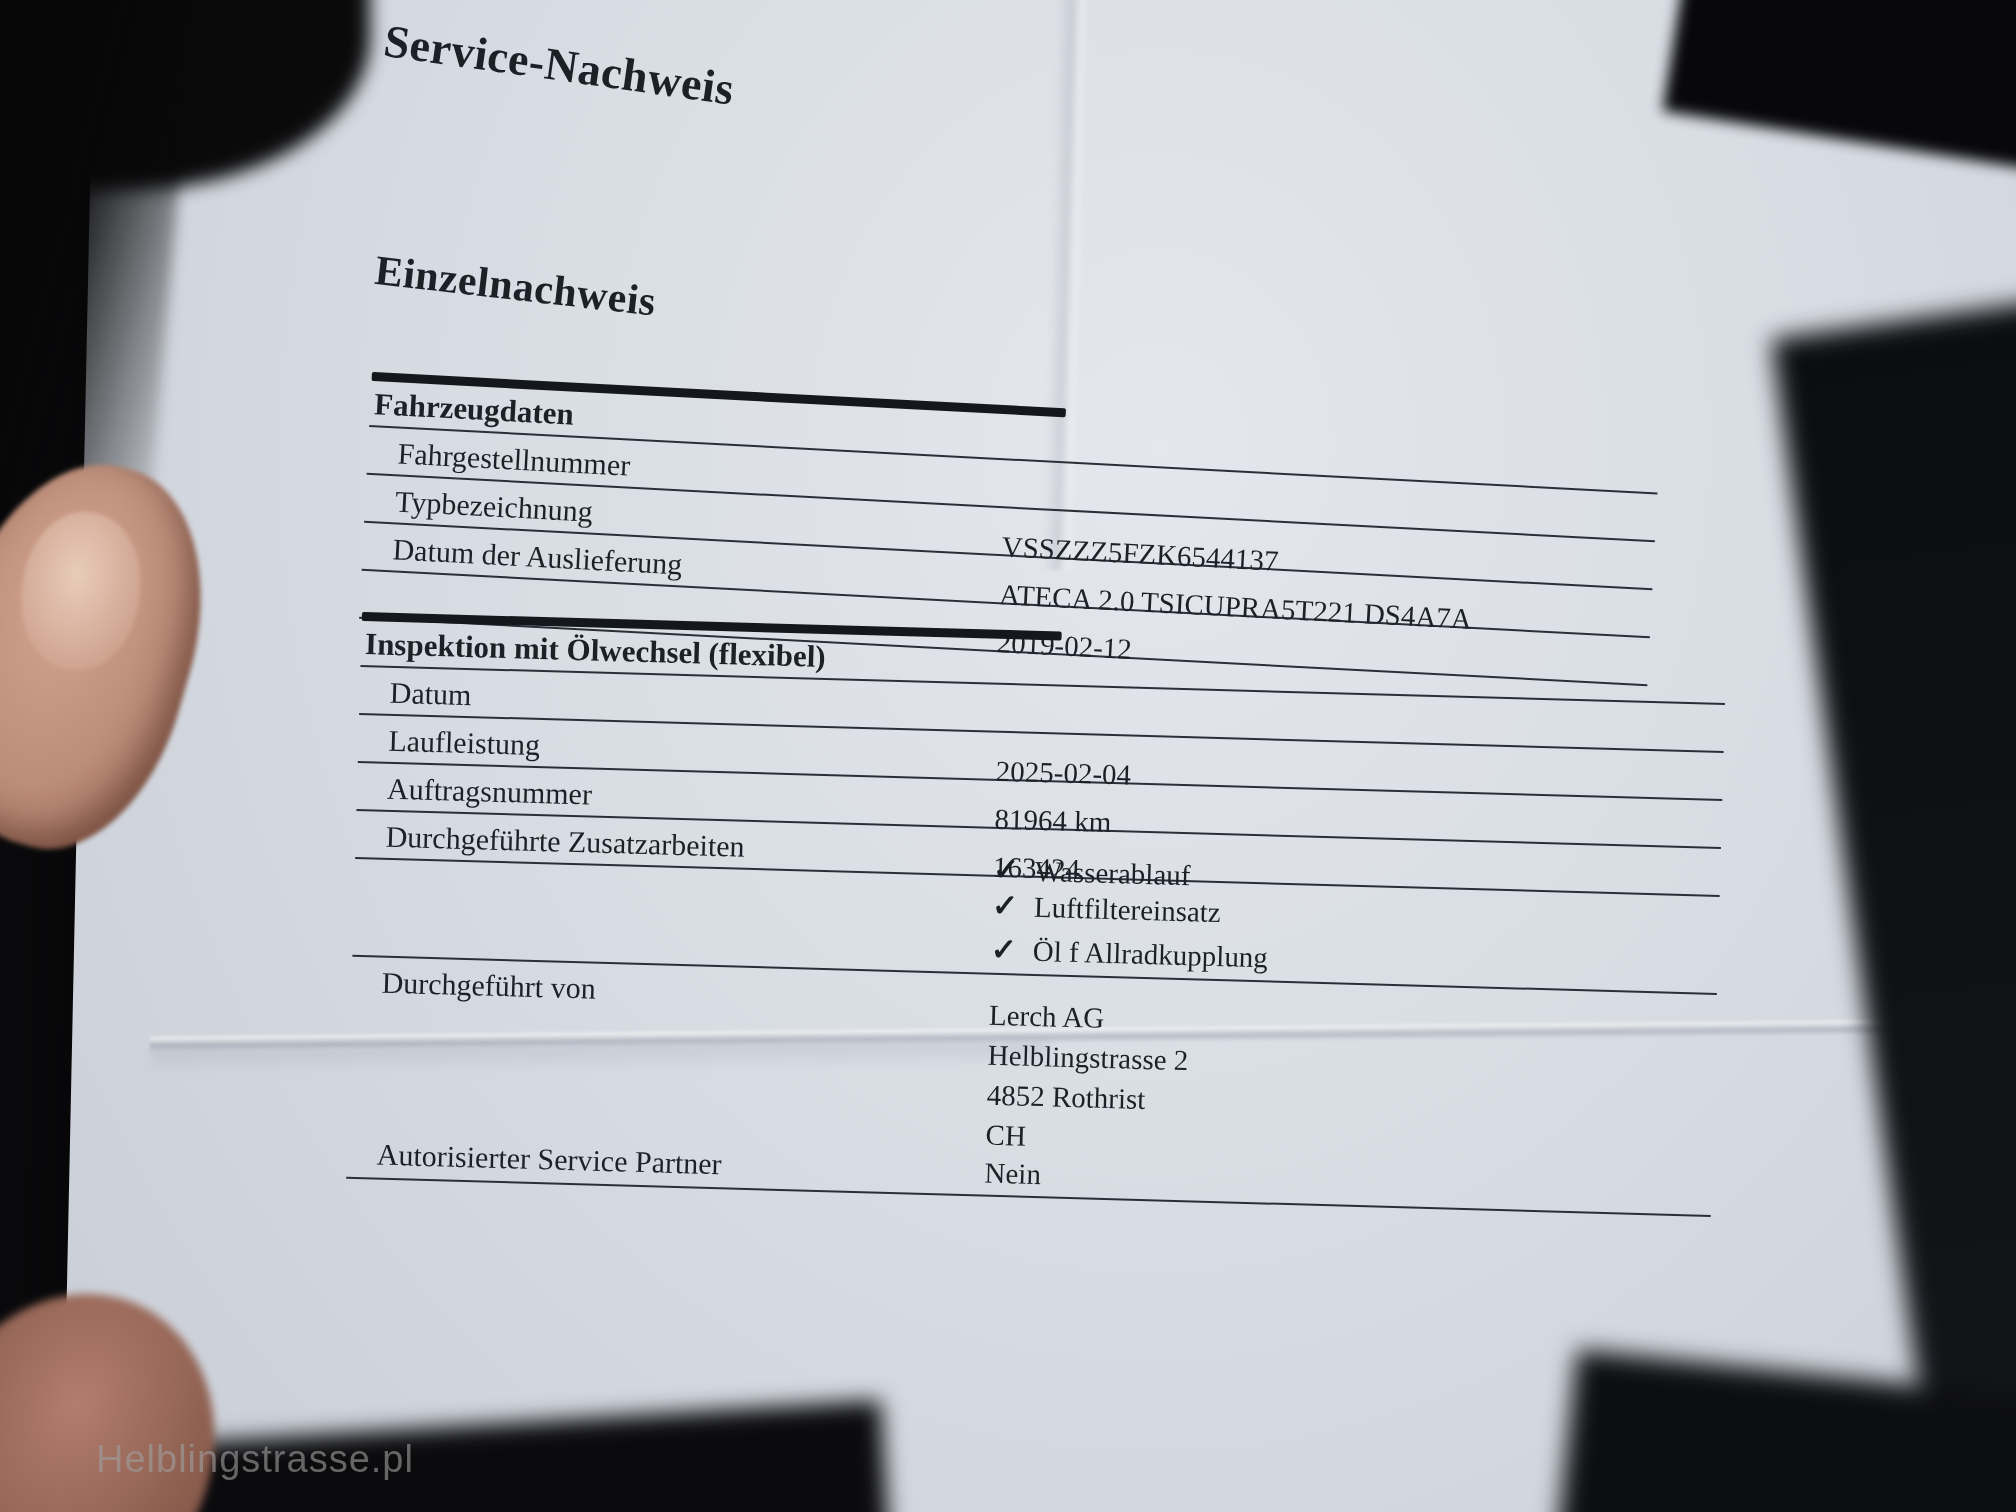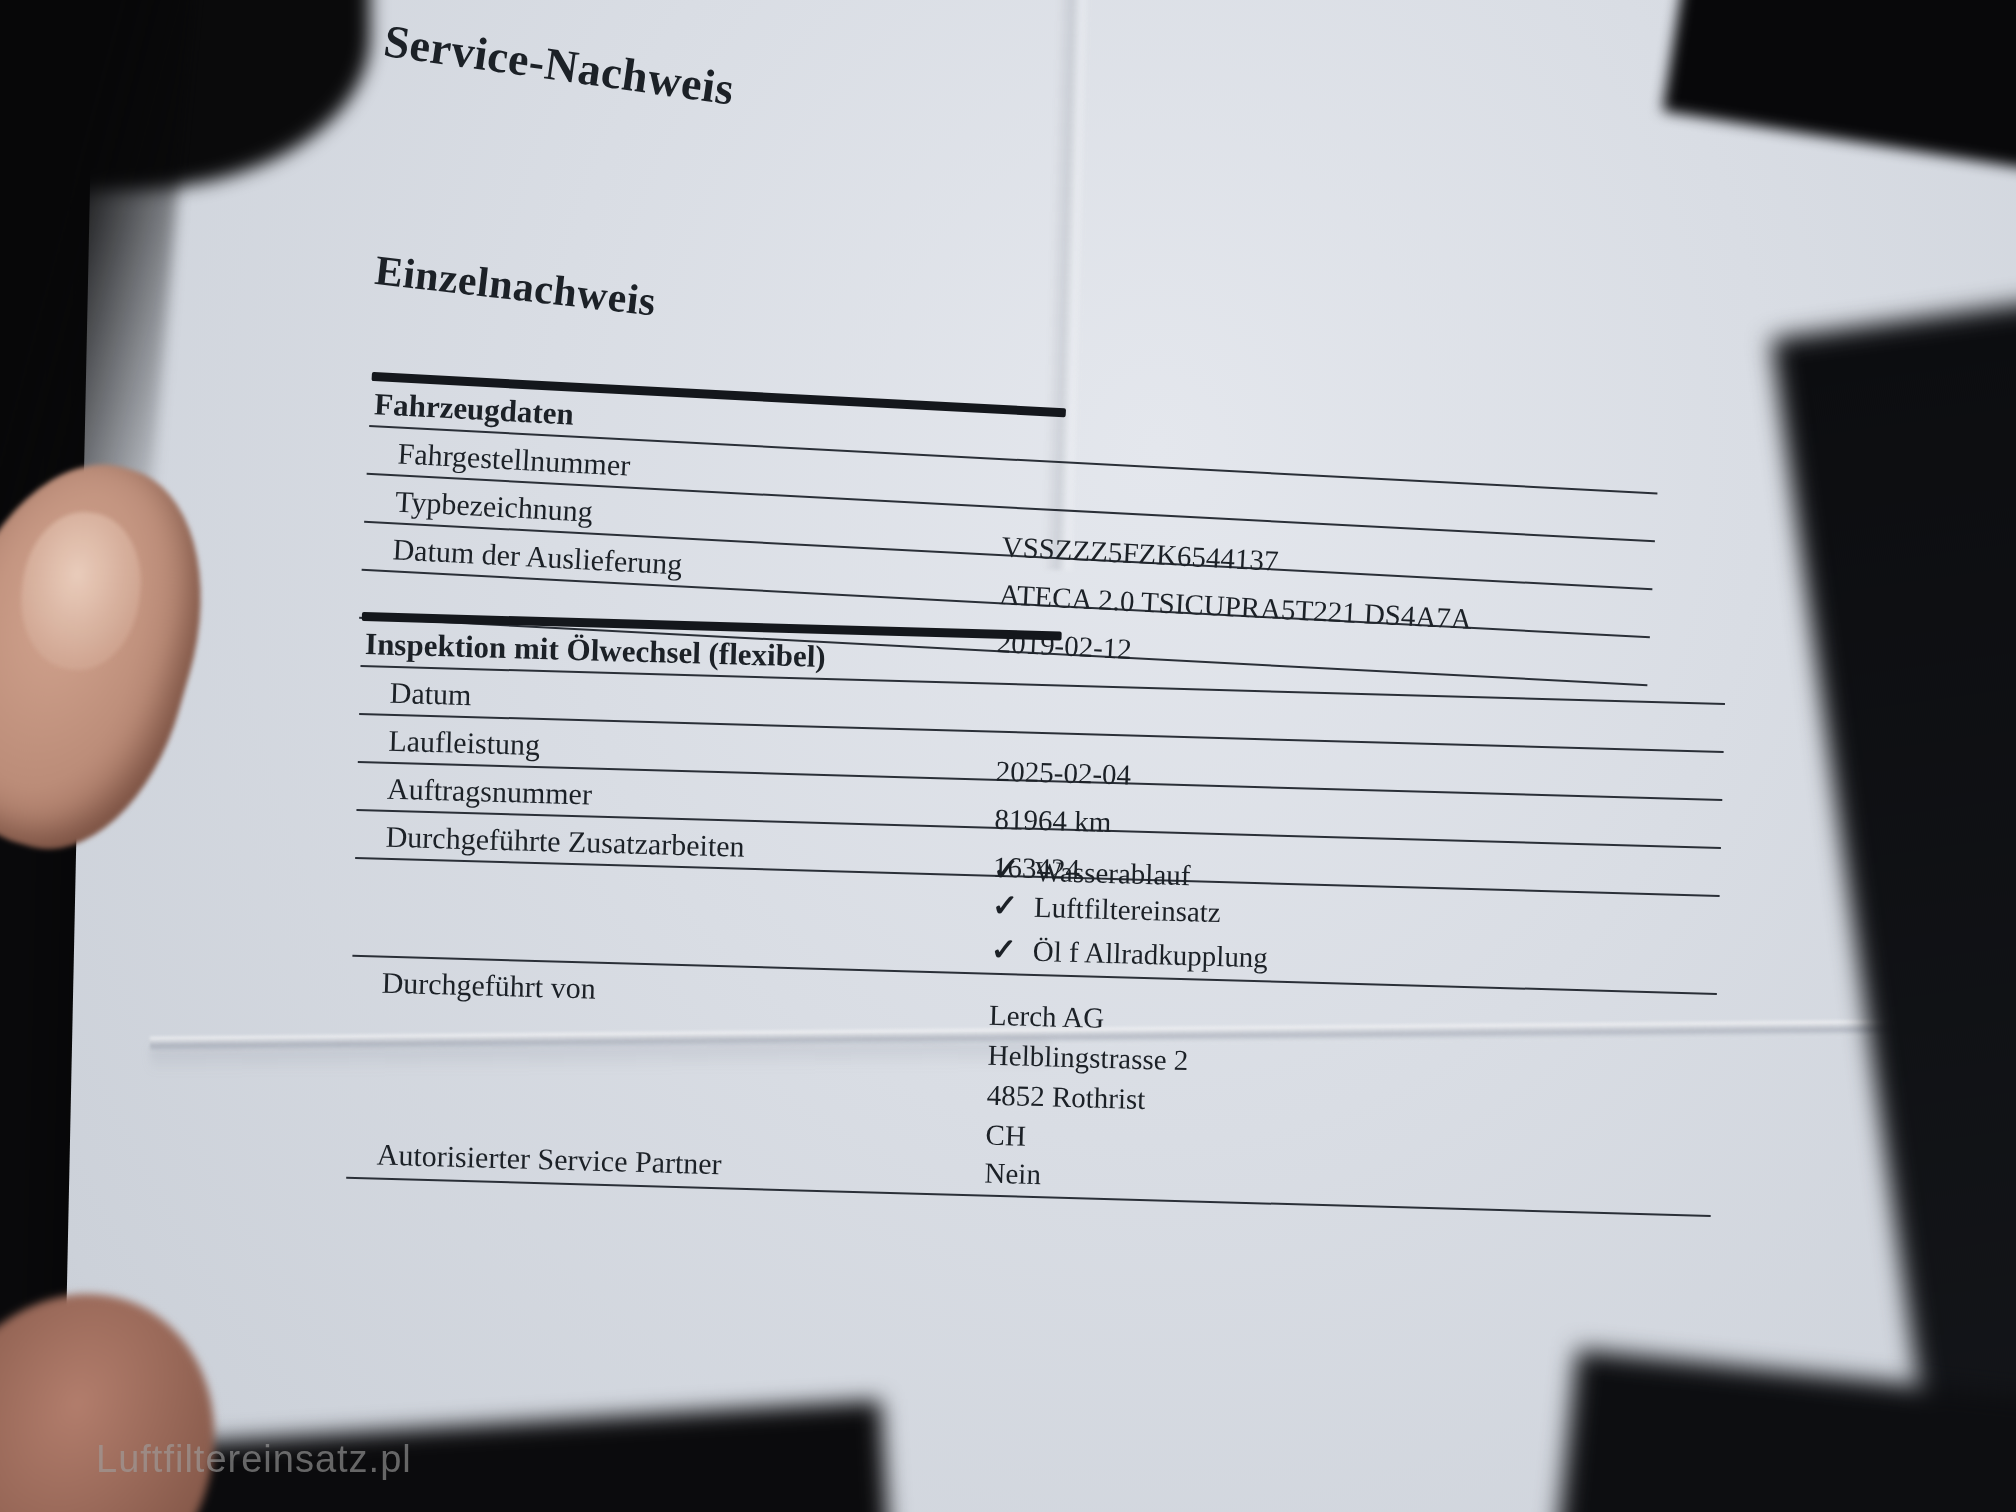--- a/index.html
+++ b/index.html
@@ -167,13 +167,13 @@
 <div class="dark-tl"></div>
 <div class="dark-left"></div>
 <div class="dark-tr"></div>
 <div class="dark-r"></div>
 <div class="dark-b"></div>
 <div class="dark-br"></div>
 <div class="thumb"></div>
 <div class="thumb-nail"></div>
 <div class="finger-bottom"></div>
 
-<div class="watermark">Luftfiltereinsatz.pl</div>
+<div class="watermark">Helblingstrasse.pl</div>
 
 </body></html>

